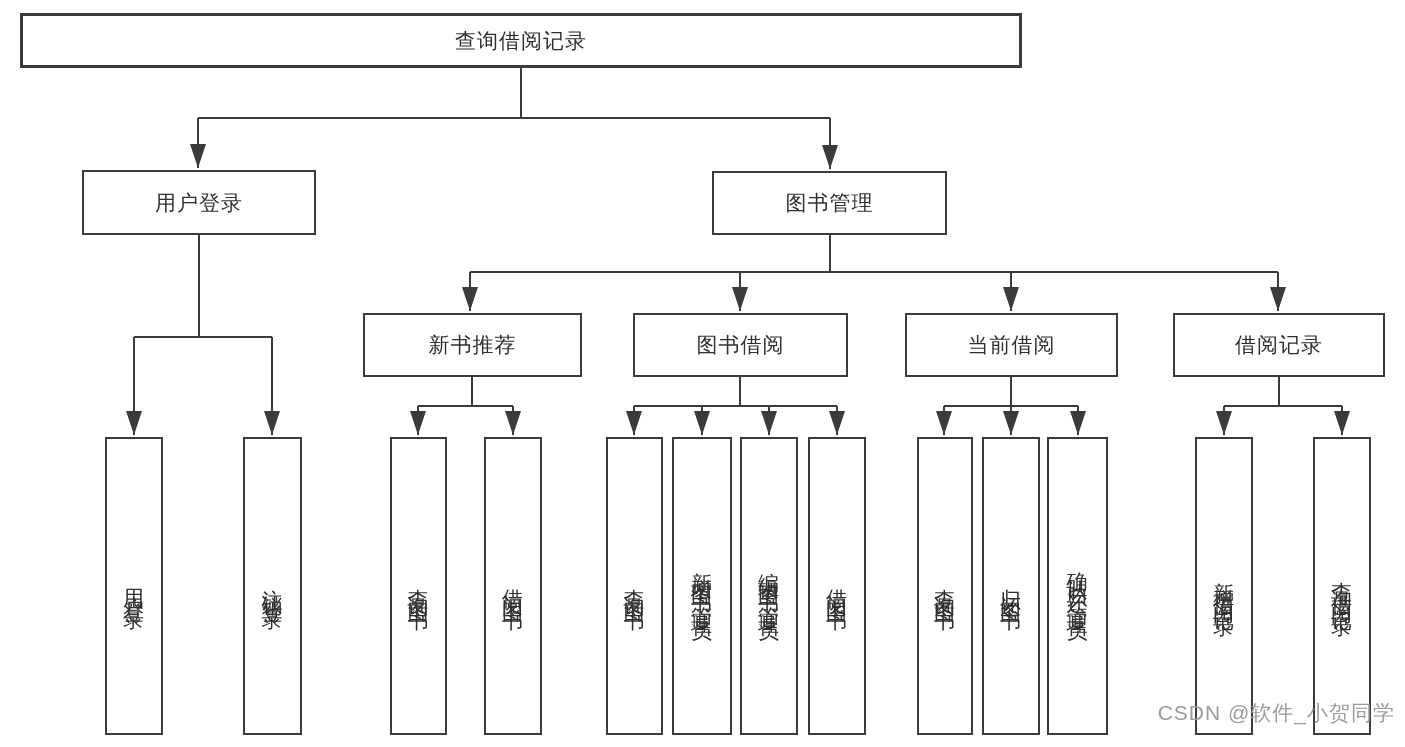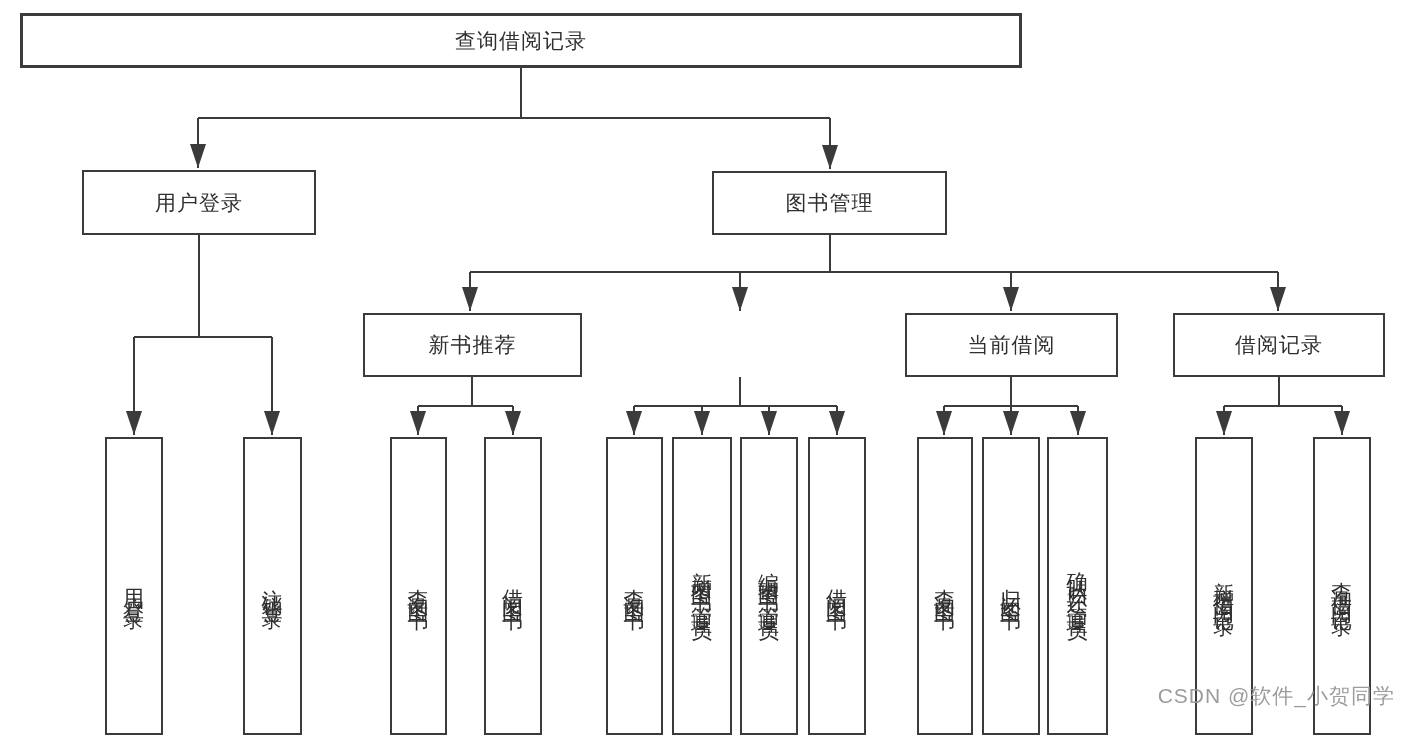--- a/index.html
+++ b/index.html
@@ -33,21 +33,21 @@
     border:2px solid var(--line);background:#fff;
     display:flex;align-items:center;justify-content:center;
     z-index:2;
   }
   .vbox span{
     writing-mode:vertical-rl;text-orientation:mixed;
     font-size:21px;letter-spacing:7px;line-height:1;
     color:var(--text);
   }
   .watermark{
-    position:absolute;right:10px;top:682px;
+    position:absolute;right:10px;top:699px;
     font-size:21px;letter-spacing:1px;
     color:var(--watermark);z-index:5;white-space:nowrap;
   }
 </style>
 </head>
 <body>
 
 <div class="stage">
 
   <svg class="wires">
@@ -86,20 +86,21 @@
     <line x1="1224" y1="406" x2="1224" y2="435" marker-end="url(#ah)"></line>
     <line x1="1342" y1="406" x2="1342" y2="435" marker-end="url(#ah)"></line>
   </svg>
 
   <div class="hbox root" style="left:20px;top:13px;width:1002px;height:55px">查询借阅记录</div>
 
   <div class="hbox" style="left:82px;top:170px;width:234px;height:65px">用户登录</div>
   <div class="hbox" style="left:712px;top:171px;width:235px;height:64px">图书管理</div>
 
   <div class="hbox" style="left:363px;top:313px;width:219px;height:64px">新书推荐</div>
+  <div class="hbox" style="left:633px;top:313px;width:215px;height:64px">图书借阅</div>
   <div class="hbox" style="left:1173px;top:313px;width:212px;height:64px">借阅记录</div>
   <div class="hbox" style="left:905px;top:313px;width:213px;height:64px">当前借阅</div>
 
   <div class="vbox" style="left:105px;width:58px">
     <span>用户登录</span>
   </div>
   <div class="vbox" style="left:243px;width:59px">
     <span>注销登录</span>
   </div>
 

